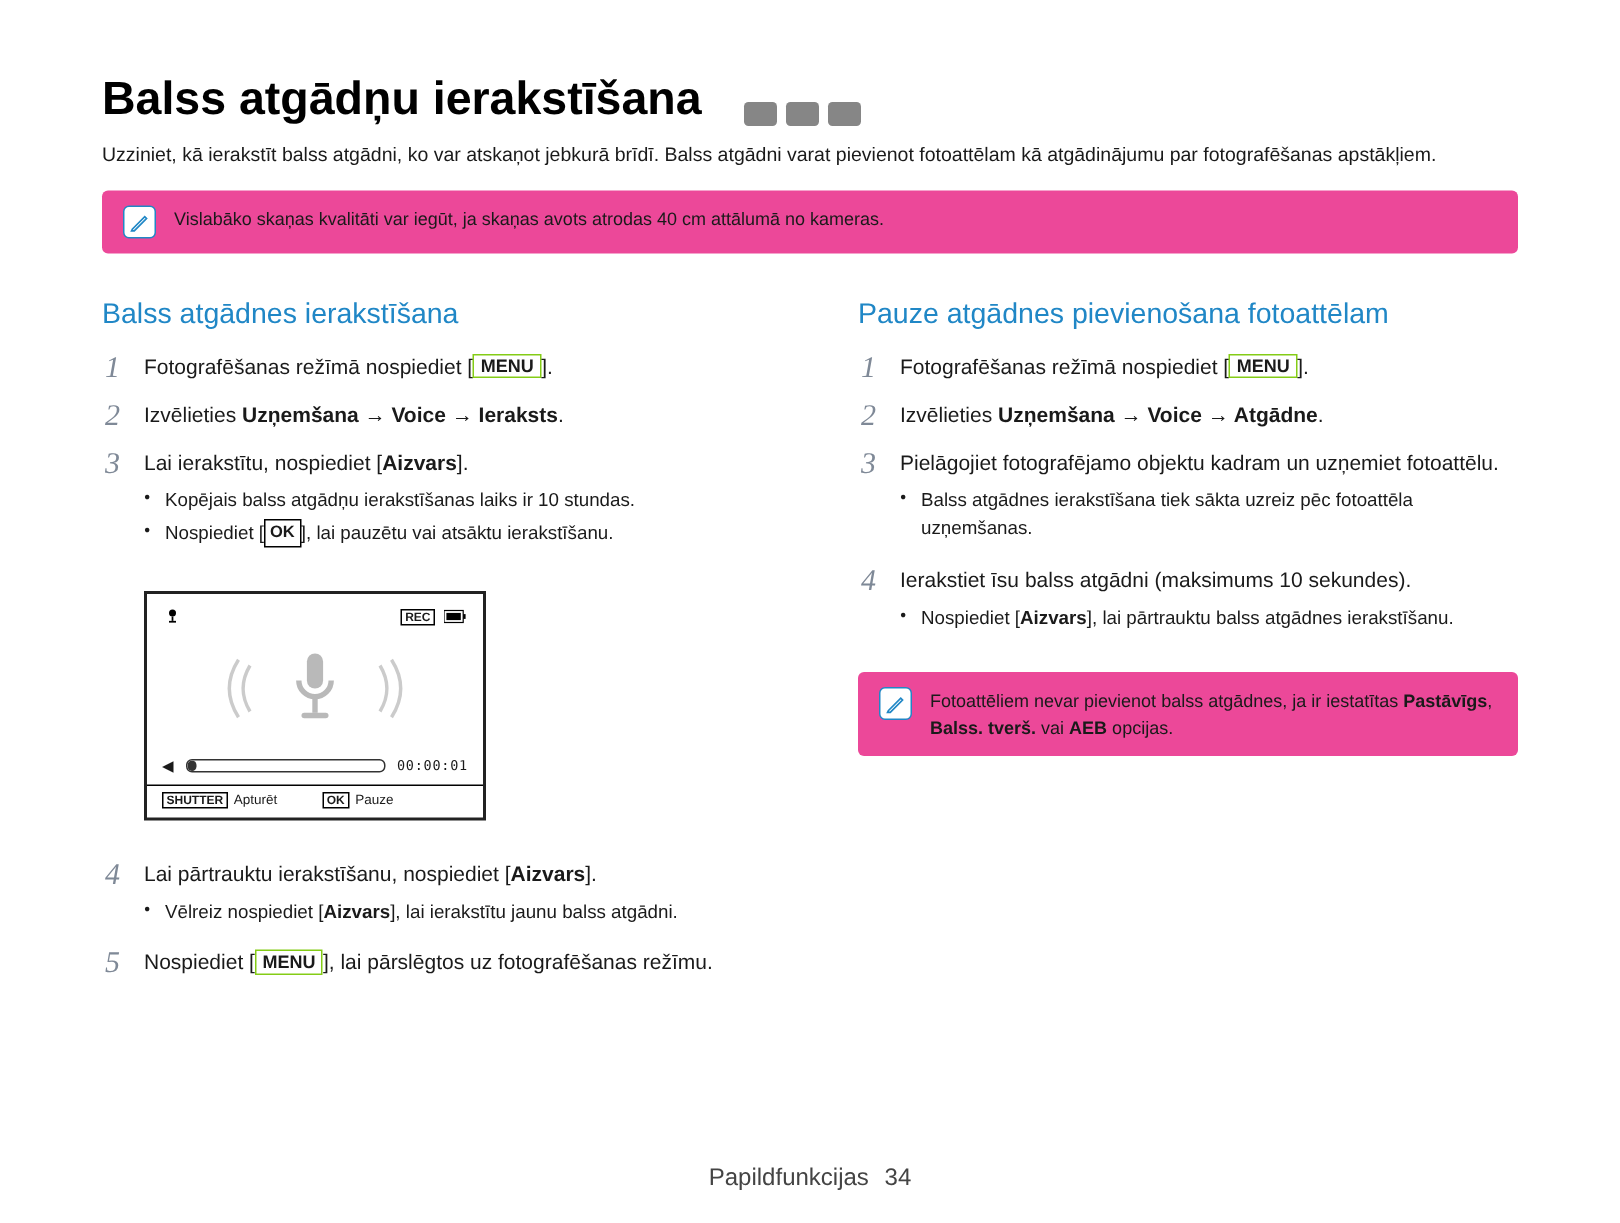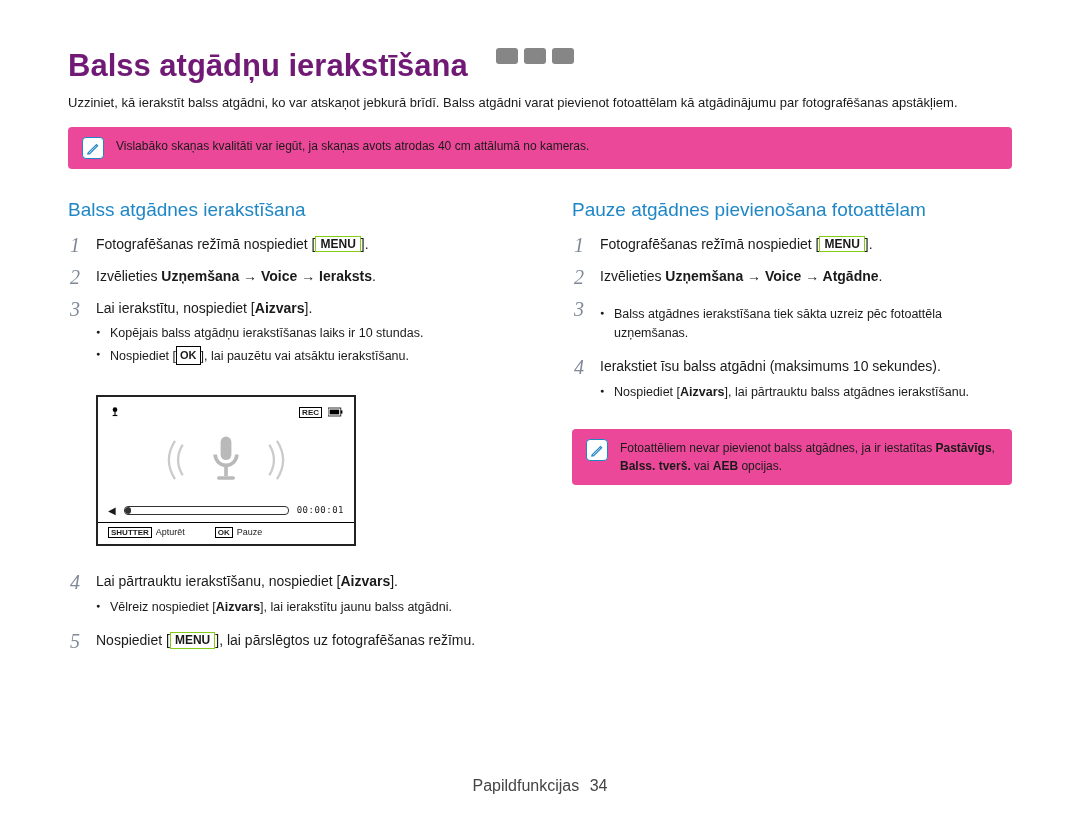--- a/index.html
+++ b/index.html
@@ -7,26 +7,26 @@
     margin: 0;
     font-family: Arial, Helvetica, sans-serif;
     color: #1a1a1a;
     width: 1080px;
     height: 815px;
     padding: 48px 68px 0 68px;
     position: relative;
     background: #ffffff;
   }
   h1.page-title {
-    color: #701a75;
+    color: #000000;
     font-size: 31px;
     font-weight: bold;
     margin: 0 0 10px 0;
     display: flex;
-    align-items: flex-start;
+    align-items: flex-end;
     gap: 28px;
   }
   .mode-icons {
     display: inline-flex;
     gap: 6px;
   }
   .mode-icon {
     width: 22px; height: 16px;
     background: #868686;
     border-radius: 3px;
@@ -107,21 +107,21 @@
     font-size: 12.5px;
     line-height: 1.5;
   }
   .note-list li { position: relative; padding-left: 14px; margin-bottom: 3px; }
   .note-list li::before {
     content: "●"; font-size: 7px; position: absolute; left: 0; top: 3px;
   }
   .note-list b { font-weight: bold; }
   .record-panel {
     margin: 14px 0 14px 28px;
-    width: 260px;
+    width: 228px;
     border: 2px solid #222;
     background: #fff;
     position: relative;
     padding: 8px 10px 4px 10px;
   }
   .record-panel .top-row {
     display: flex; justify-content: space-between; align-items: center;
     font-size: 9px; font-weight: bold;
   }
   .mic-wrap {
@@ -305,20 +305,21 @@
       <div class="step">
         <div class="step-num">2</div>
         <div class="step-body">
           <span>Izvēlieties </span><b>Uzņemšana → Voice → Atgādne</b><span>.</span>
         </div>
       </div>
 
       <div class="step">
         <div class="step-num">3</div>
         <div class="step-body">
+          <span>Pielāgojiet fotografējamo objektu kadram un uzņemiet fotoattēlu.</span>
           <ul class="note-list">
             <li>Balss atgādnes ierakstīšana tiek sākta uzreiz pēc fotoattēla uzņemšanas.</li>
           </ul>
         </div>
       </div>
 
       <div class="step">
         <div class="step-num">4</div>
         <div class="step-body">
           <span>Ierakstiet īsu balss atgādni (maksimums 10 sekundes).</span>

